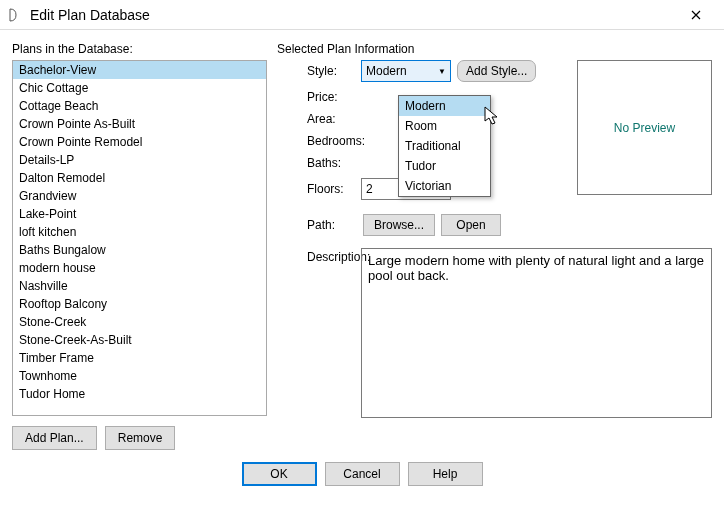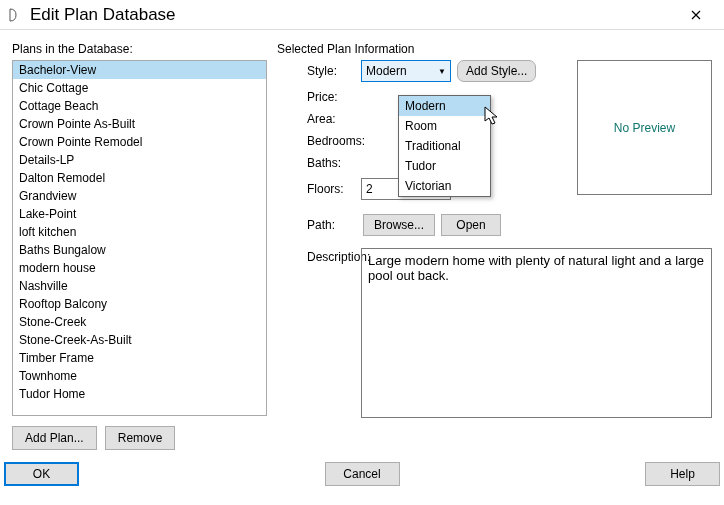--- a/index.html
+++ b/index.html
@@ -16,21 +16,21 @@
   }
   .titlebar {
     height: 30px;
     border-bottom: 1px solid #ddd;
     display: flex;
     align-items: center;
     padding: 0 8px;
     background: #fff;
   }
   .titlebar .app-icon { width: 16px; height: 16px; margin-right: 6px; }
-  .titlebar .title { flex: 1; font-size: 17px; }
+  .titlebar .title { flex: 1; font-size: 14px; }
   .titlebar .close {
     width: 40px; height: 28px;
     display: flex; align-items: center; justify-content: center;
     font-size: 13px;
   }
   .content {
     display: flex;
     padding: 12px 12px 0 12px;
     height: 420px;
   }
@@ -120,21 +120,21 @@
     border: 1px solid #7a7a7a;
     flex: 1;
     margin-left: 4px;
     padding: 4px 6px;
     font-family: inherit; font-size: 13px;
     height: 170px;
     overflow: auto;
   }
   .bottom-bar {
     display: flex;
-    justify-content: space-between;
+    justify-content: center;
     gap: 8px;
     padding: 12px 4px;
   }
   .dropdown-list {
     position: absolute;
     border: 1px solid #666;
     background: #fff;
     box-shadow: 2px 2px 4px rgba(0,0,0,0.25);
     z-index: 10;
     left: 398px;

